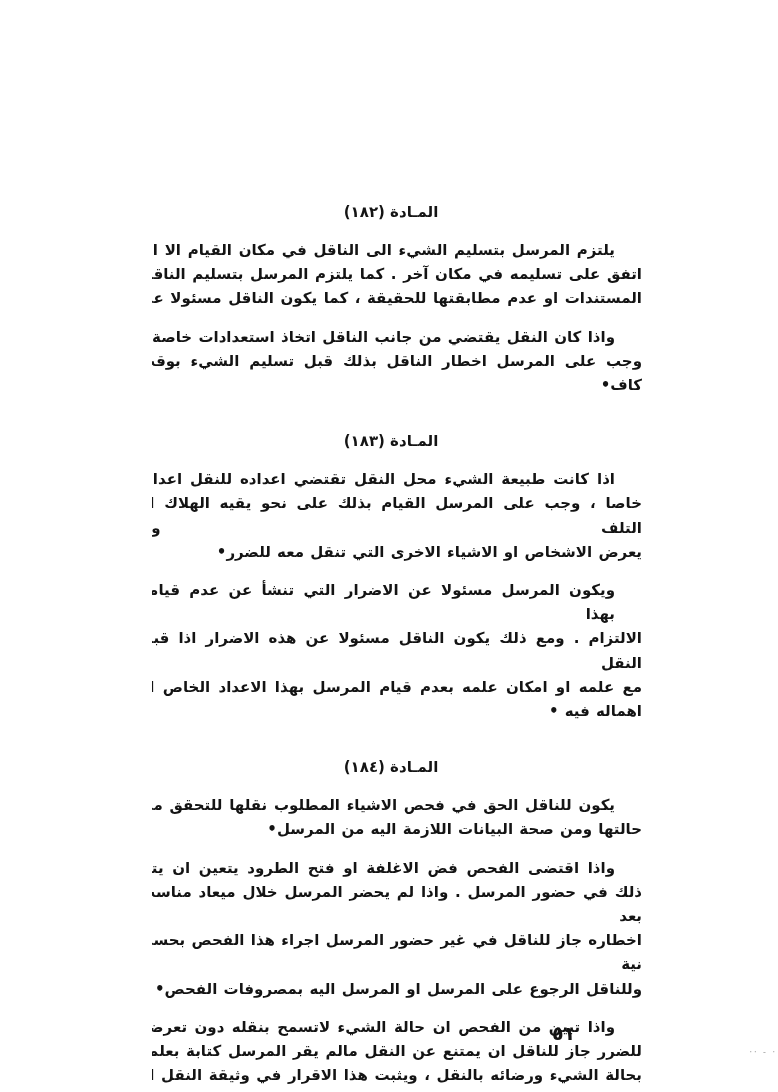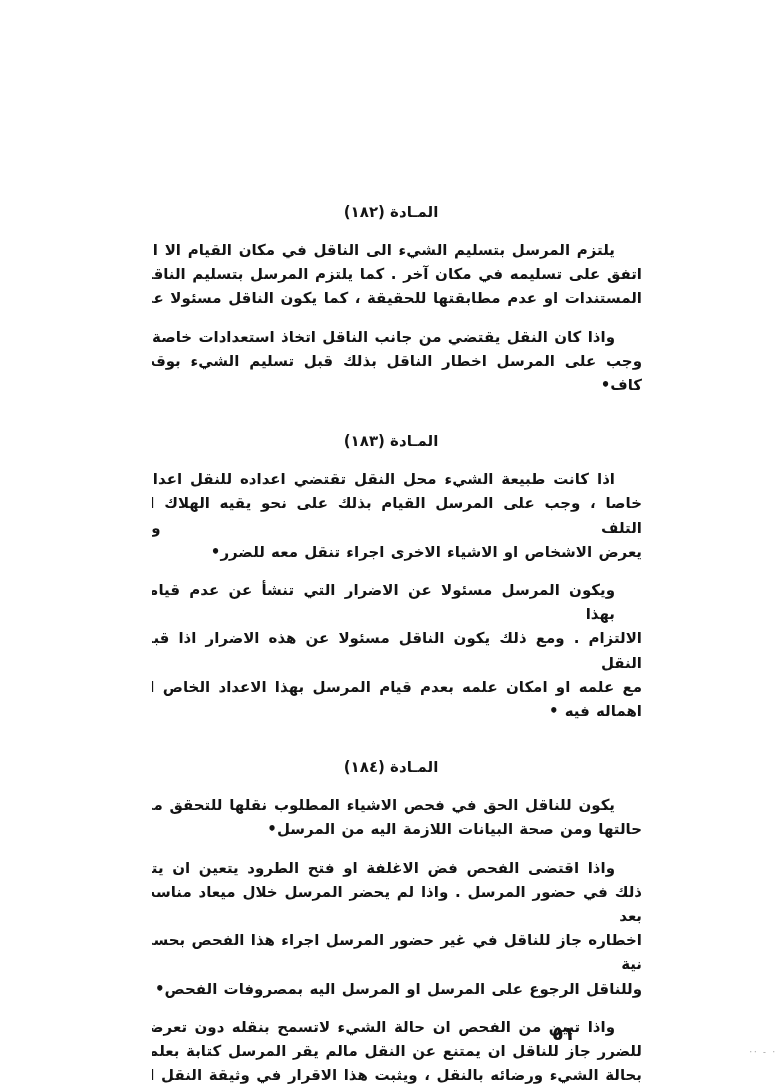--- a/index.html
+++ b/index.html
@@ -78,21 +78,21 @@
         <div class="paragraph">
           <div class="line indent">واذا كان النقل يقتضي من جانب الناقل اتخاذ استعدادات خاصة ،</div>
           <div class="line last">وجب على المرسل اخطار الناقل بذلك قبل تسليم الشيء بوقت كاف•</div>
         </div>
       </section>
       <section class="article">
         <h2 class="article-heading">المـادة (١٨٣)</h2>
         <div class="paragraph">
           <div class="line indent">اذا كانت طبيعة الشيء محل النقل تقتضي اعداده للنقل اعدادا</div>
           <div class="line">خاصا ، وجب على المرسل القيام بذلك على نحو يقيه الهلاك او التلف ولا</div>
-          <div class="line last">يعرض الاشخاص او الاشياء الاخرى اجراء تنقل معه للضرر•</div>
+          <div class="line last">يعرض الاشخاص او الاشياء الاخرى التي تنقل معه للضرر•</div>
         </div>
         <div class="paragraph">
           <div class="line indent">ويكون المرسل مسئولا عن الاضرار التي تنشأ عن عدم قيامه بهذا</div>
           <div class="line">الالتزام . ومع ذلك يكون الناقل مسئولا عن هذه الاضرار اذا قبل النقل</div>
           <div class="line">مع علمه او امكان علمه بعدم قيام المرسل بهذا الاعداد الخاص او</div>
           <div class="line last">اهماله فيه •</div>
         </div>
       </section>
       <section class="article">
         <h2 class="article-heading">المـادة (١٨٤)</h2>

